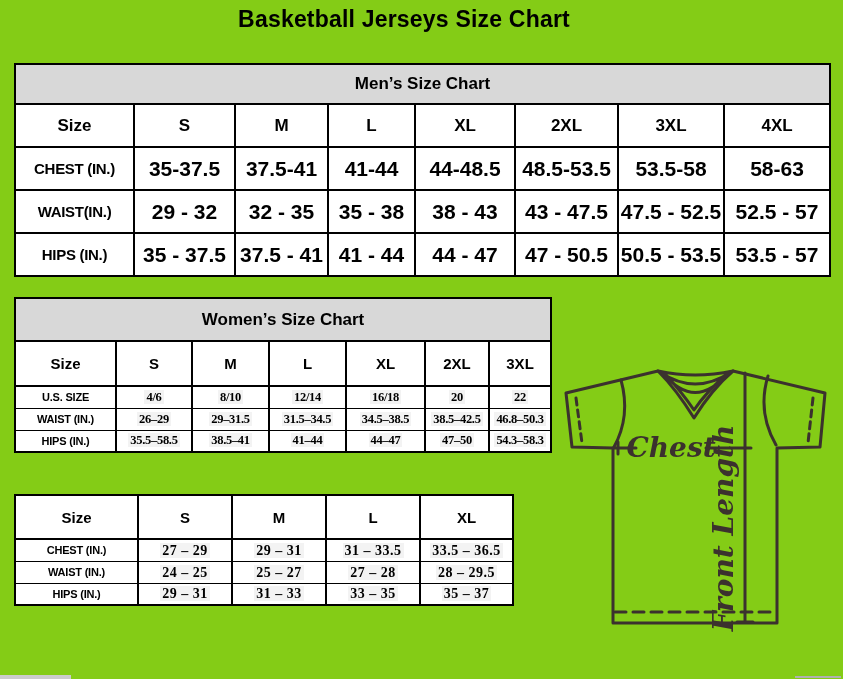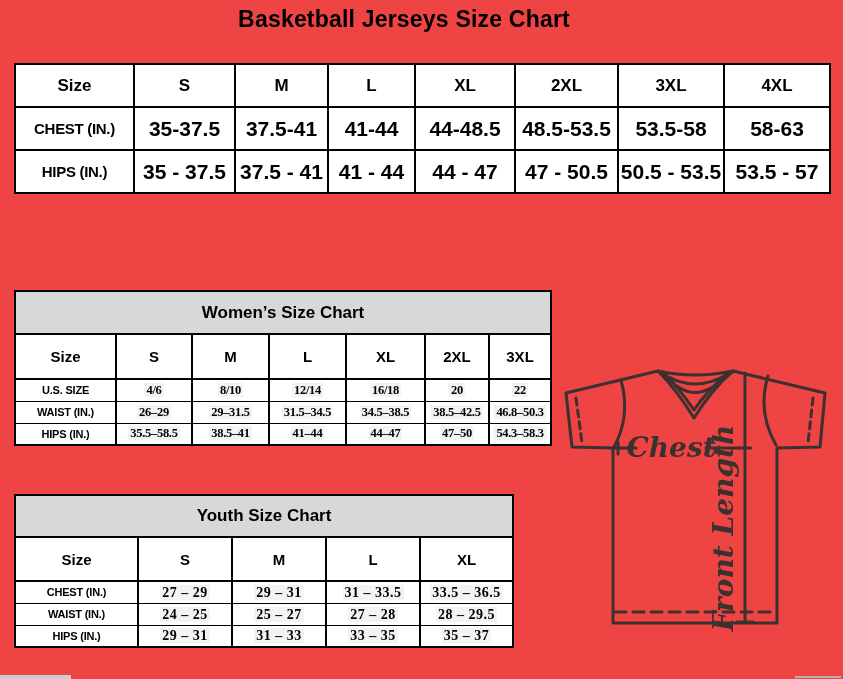--- a/index.html
+++ b/index.html
@@ -1,18 +1,18 @@
 <!DOCTYPE html>
 <html><head>
 <meta charset="utf-8">
 <style>
   * { margin:0; padding:0; box-sizing:border-box; }
   html,body { background:#fff; }
   .screen{
-    position:relative; width:843px; height:679px; background:#ef4444;
+    position:relative; width:843px; height:679px; background:#84cc16;
     font-family:"Liberation Sans", sans-serif; overflow:hidden; color:#000;
   }
   .page-title{
     position:absolute; top:6px; left:0; width:808px; text-align:center;
     font-size:23px; font-weight:bold; letter-spacing:0.2px;
   }
   table{
     position:absolute; border-collapse:collapse; table-layout:fixed; background:#fff;
   }
   th,td{
@@ -22,21 +22,21 @@
   .chart-head{ background:#d8d8d8; font-size:17px; }
   
   #mens{ left:14px; top:63px; width:815px; }
   #mens tr.head{ height:40px; }
   #mens tr.size{ height:43px; }
   #mens tbody tr{ height:43px; }
   #mens tr.size th{ font-size:17px; }
   #mens tbody th{ font-size:15px; letter-spacing:-0.3px; }
   #mens tbody td{ font-size:21px; }
   
-  #womens{ left:14px; top:290px; width:536px; }
+  #womens{ left:14px; top:297px; width:536px; }
   #womens tr.head{ height:43px; }
   #womens tr.size{ height:45px; }
   #womens tbody tr{ height:22px;margin-left:47px; }
   #womens tr.size th{ font-size:15px; }
   #womens tbody th{ font-size:11px; letter-spacing:-0.2px; }
   #womens tbody td{ font-size:12.5px; letter-spacing:-0.3px; }
   #womens tbody th, #womens tbody td{ border-top-width:1px; border-bottom-width:1px; }
   #womens tbody tr:last-child th, #womens tbody tr:last-child td{ border-bottom-width:2px; }
   
   #youth{ left:14px; top:494px; width:498px; }
@@ -68,20 +68,23 @@
       <col style="width:119px">
         <col style="width:101px">
         <col style="width:93px">
         <col style="width:87px">
       <col style="width:100px">
         <col style="width:103px">
         <col style="width:106px">
         <col style="width:106px">
     </colgroup>
     <thead>
+      <tr class="head">
+        <th class="chart-head" colspan="8">Men’s Size Chart</th>
+      </tr>
       <tr class="size">
           <th>Size</th>
           <th>S</th>
           <th>M</th>
           <th>L</th>
           <th>XL</th>
           <th>2XL</th>
           <th>3XL</th>
           <th>4XL</th>
         </tr>
@@ -89,20 +92,30 @@
     <tbody>
         <tr>
           <th>CHEST (IN.)</th>
           <td><span class="hl">35-37.5</span></td>
           <td><span class="hl">37.5-41</span></td>
           <td><span class="hl">41-44</span></td>
           <td><span class="hl">44-48.5</span></td>
           <td><span class="hl">48.5-53.5</span></td>
           <td><span class="hl">53.5-58</span></td>
           <td><span class="hl">58-63</span></td>
+        </tr>
+        <tr>
+          <th>WAIST(IN.)</th>
+          <td><span class="hl">29 - 32</span></td>
+          <td><span class="hl">32 - 35</span></td>
+          <td><span class="hl">35 - 38</span></td>
+          <td><span class="hl">38 - 43</span></td>
+          <td><span class="hl">43 - 47.5</span></td>
+          <td><span class="hl">47.5 - 52.5</span></td>
+          <td><span class="hl">52.5 - 57</span></td>
         </tr>
         <tr>
           <th>HIPS (IN.)</th>
           <td><span class="hl">35 - 37.5</span></td>
           <td><span class="hl">37.5 - 41</span></td>
           <td><span class="hl">41 - 44</span></td>
           <td><span class="hl">44 - 47</span></td>
           <td><span class="hl">47 - 50.5</span></td>
           <td><span class="hl">50.5 - 53.5</span></td>
           <td><span class="hl">53.5 - 57</span></td>
@@ -167,23 +180,20 @@
 
   <table id="youth">
     <colgroup>
       <col style="width:123px">
         <col style="width:94px">
         <col style="width:94px">
         <col style="width:94px">
         <col style="width:93px">
     </colgroup>
     <thead>
-      <tr class="head">
-        <th class="chart-head" colspan="5">Youth Size Chart</th>
-      </tr>
       <tr class="size">
           <th>Size</th>
           <th>S</th>
           <th>M</th>
           <th>L</th>
           <th>XL</th>
         </tr>
     </thead>
     <tbody>
         <tr>

